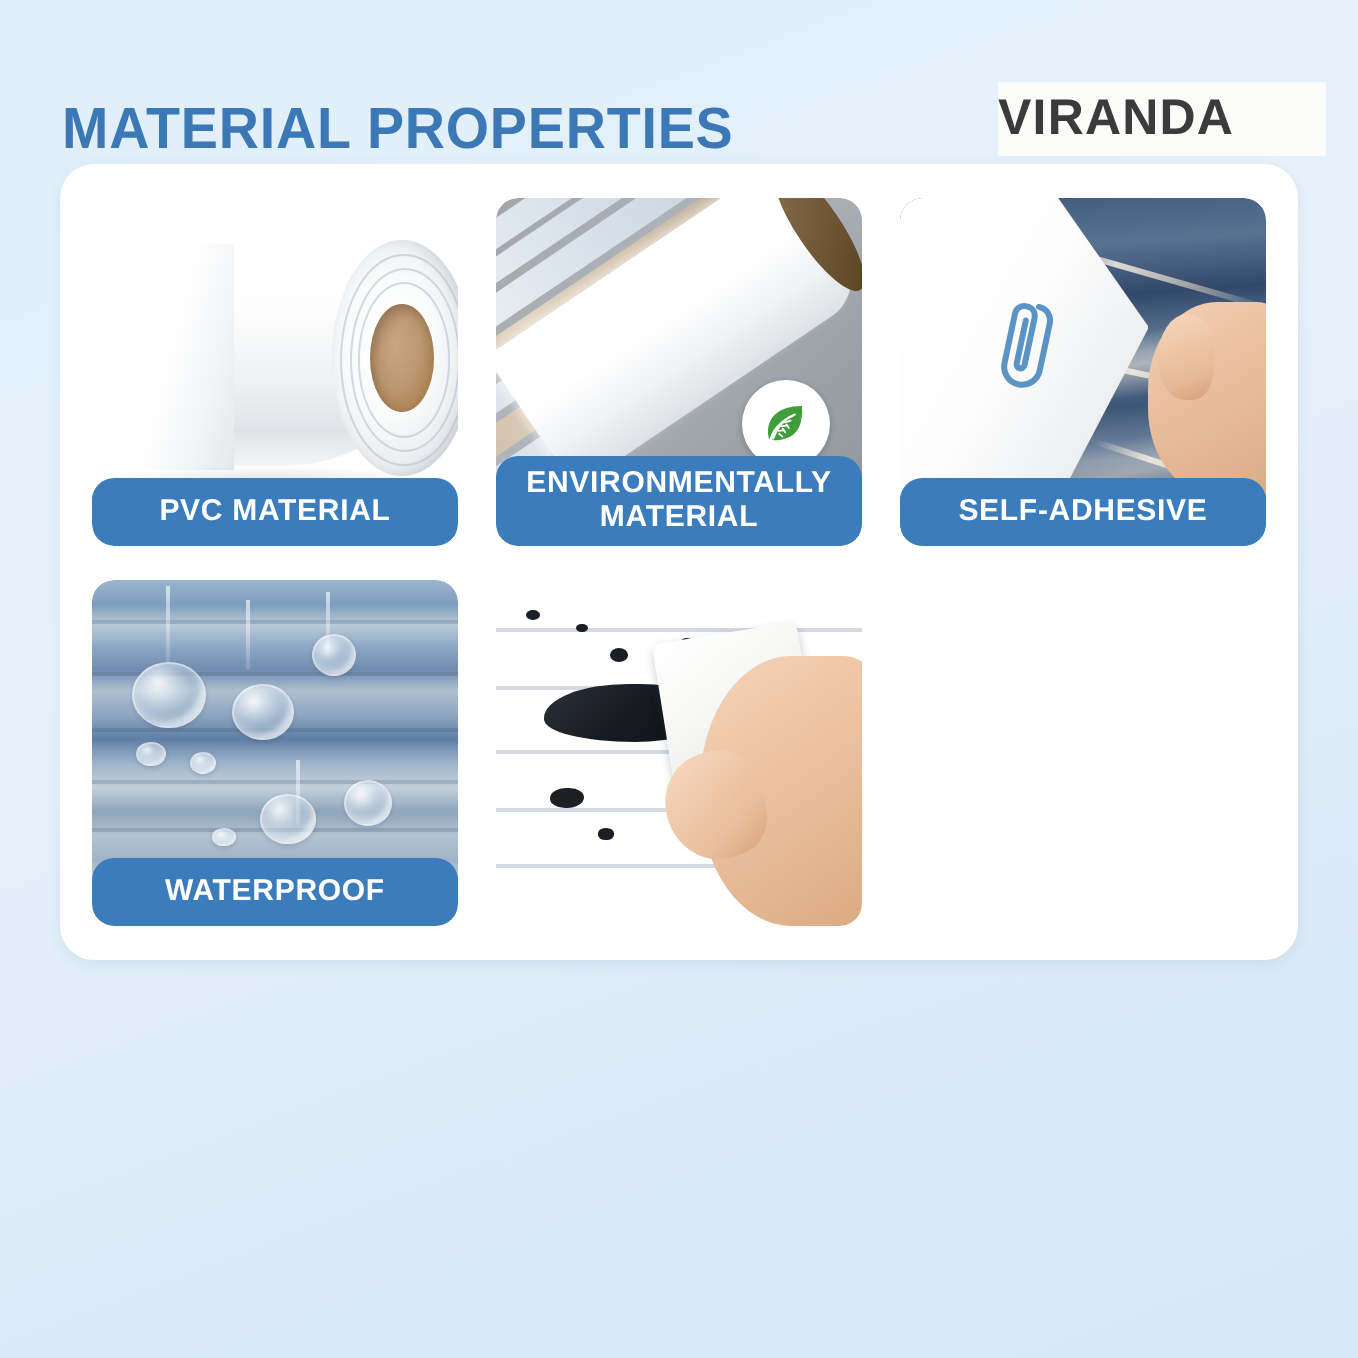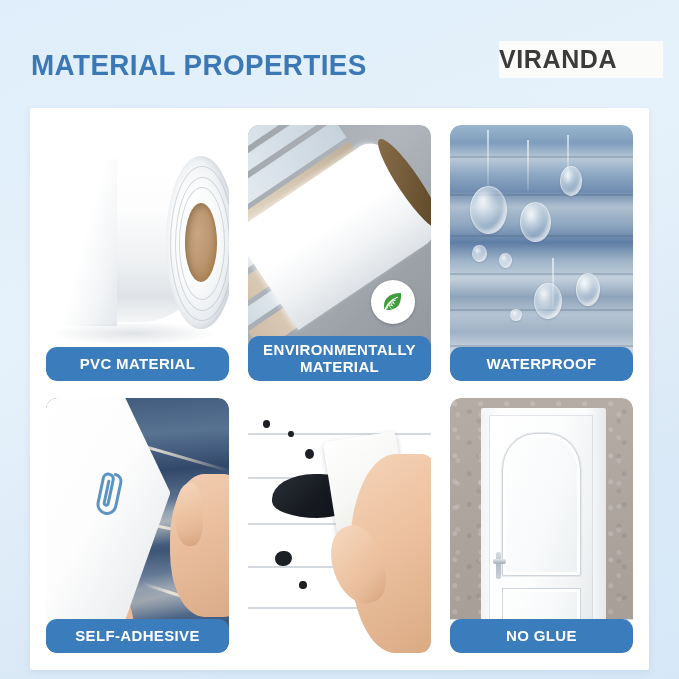--- a/index.html
+++ b/index.html
@@ -54,25 +54,25 @@
     font-family: "Liberation Sans", sans-serif;
     white-space: nowrap;
     transform: scaleX(0.96);
     transform-origin: left center;
   }
 
   
   .panel {
     position: absolute;
     left: 30px;
-    top: 108px;
+    top: 82px;
     width: 619px;
-    height: 562px;
+    height: 398px;
     background: #ffffff;
-    border-radius: 2px;
+    border-radius: 17px;
     box-shadow: 0 2px 7px rgba(90,130,170,0.13);
     box-sizing: border-box;
     padding: 17px 16px 17px 16px;
   }
   .grid {
     width: 100%;
     height: 100%;
     display: grid;
     grid-template-columns: repeat(3, 1fr);
     grid-template-rows: repeat(2, 1fr);
@@ -544,20 +544,45 @@
           </div>
         </div>
         <div class="label two-line">
           <span>ENVIRONMENTALLY</span><br>
           <span>MATERIAL</span>
         </div>
       </div>
 
       <div class="card">
         <div class="card-media">
+          <div class="marble-bg"></div>
+          <div class="marble-vein" style="left:40%;top:22%;width:62%;transform:rotate(16deg);"></div>
+          <div class="marble-vein" style="left:46%;top:52%;width:58%;transform:rotate(12deg);"></div>
+          <div class="marble-vein" style="left:52%;top:78%;width:52%;transform:rotate(18deg);"></div>
+          <div class="peel-sheet">
+            <div class="clip-icon">
+              <svg width="30" height="50" viewBox="0 0 30 50" aria-hidden="true">
+                <path d="M15 6c4 0 7 3 7 7v24c0 5-4 9-9 9s-9-4-9-9V12c0-3 2-5 5-5s5 2 5 5v24c0 1-1 2-2 2s-2-1-2-2V14" fill="none" stroke="#5b93c4" stroke-width="3" stroke-linecap="round"></path>
+              </svg>
+            </div>
+          </div>
+          <div class="hand hand-lower">
+            <div class="finger" style="left:4%;top:-10%;width:22%;height:72%;"></div>
+            <div class="finger" style="left:30%;top:-18%;width:22%;height:80%;"></div>
+            <div class="finger" style="left:56%;top:-12%;width:22%;height:74%;"></div>
+          </div>
+          <div class="hand hand-right">
+            <div class="finger" style="left:6%;top:6%;width:36%;height:44%;border-radius:55% 45% 40% 50%;"></div>
+          </div>
+        </div>
+        <div class="label">SELF-ADHESIVE</div>
+      </div>
+
+      <div class="card">
+        <div class="card-media">
           <div class="water-bg"></div>
           <div class="grain" style="top:12%;"></div>
           <div class="grain" style="top:27%;"></div>
           <div class="grain" style="top:43%;"></div>
           <div class="grain" style="top:58%;"></div>
           <div class="grain" style="top:72%;"></div>
           <div class="grain" style="top:86%;"></div>
 
           <div class="trail" style="left:20%;top:2%;height:22%;"></div>
           <div class="trail" style="left:42%;top:6%;height:20%;"></div>
@@ -571,45 +596,20 @@
           <div class="drop" style="left:27%;top:50%;width:6%;height:5%;"></div>
           <div class="drop" style="left:46%;top:62%;width:14%;height:13%;"></div>
           <div class="drop" style="left:69%;top:58%;width:12%;height:12%;"></div>
           <div class="drop" style="left:33%;top:72%;width:5%;height:4%;"></div>
         </div>
         <div class="label">WATERPROOF</div>
       </div>
 
       <div class="card">
         <div class="card-media">
-          <div class="marble-bg"></div>
-          <div class="marble-vein" style="left:40%;top:22%;width:62%;transform:rotate(16deg);"></div>
-          <div class="marble-vein" style="left:46%;top:52%;width:58%;transform:rotate(12deg);"></div>
-          <div class="marble-vein" style="left:52%;top:78%;width:52%;transform:rotate(18deg);"></div>
-          <div class="peel-sheet">
-            <div class="clip-icon">
-              <svg width="30" height="50" viewBox="0 0 30 50" aria-hidden="true">
-                <path d="M15 6c4 0 7 3 7 7v24c0 5-4 9-9 9s-9-4-9-9V12c0-3 2-5 5-5s5 2 5 5v24c0 1-1 2-2 2s-2-1-2-2V14" fill="none" stroke="#5b93c4" stroke-width="3" stroke-linecap="round"></path>
-              </svg>
-            </div>
-          </div>
-          <div class="hand hand-lower">
-            <div class="finger" style="left:4%;top:-10%;width:22%;height:72%;"></div>
-            <div class="finger" style="left:30%;top:-18%;width:22%;height:80%;"></div>
-            <div class="finger" style="left:56%;top:-12%;width:22%;height:74%;"></div>
-          </div>
-          <div class="hand hand-right">
-            <div class="finger" style="left:6%;top:6%;width:36%;height:44%;border-radius:55% 45% 40% 50%;"></div>
-          </div>
-        </div>
-        <div class="label">SELF-ADHESIVE</div>
-      </div>
-
-      <div class="card">
-        <div class="card-media">
           <div class="clean-bg"></div>
           <div class="grain" style="top:14%;"></div>
           <div class="grain" style="top:31%;"></div>
           <div class="grain" style="top:49%;"></div>
           <div class="grain" style="top:66%;"></div>
           <div class="grain" style="top:82%;"></div>
 
           <div class="stain stain-big" style="left:13%;top:30%;"></div>
           <div class="stain" style="left:8%;top:9%;width:4%;height:3%;"></div>
           <div class="stain" style="left:22%;top:13%;width:3%;height:2.4%;"></div>
@@ -618,34 +618,16 @@
           <div class="stain" style="left:15%;top:60%;width:9%;height:6%;border-radius:50% 44% 52% 46%;"></div>
           <div class="stain" style="left:28%;top:72%;width:4%;height:3%;"></div>
 
           <div class="cloth"></div>
           <div class="clean-hand">
             <div class="thumb"></div>
           </div>
         </div>
       </div>
 
-      <div class="card">
-        <div class="card-media">
-          <div class="door-bg"></div>
-          <div class="wall-tex"></div>
-          <div class="baseboard"></div>
-          <div class="door-frame">
-            <div class="door-slab">
-              <div class="panel-top"></div>
-              <div class="panel-bot"></div>
-              <div class="handle">
-                <div class="handle-plate"></div>
-                <div class="handle-lever"></div>
-              </div>
-            </div>
-          </div>
-        </div>
-        <div class="label">NO GLUE</div>
-      </div>
 
     </div>
   </div>
 </div>
 
 </body></html>

